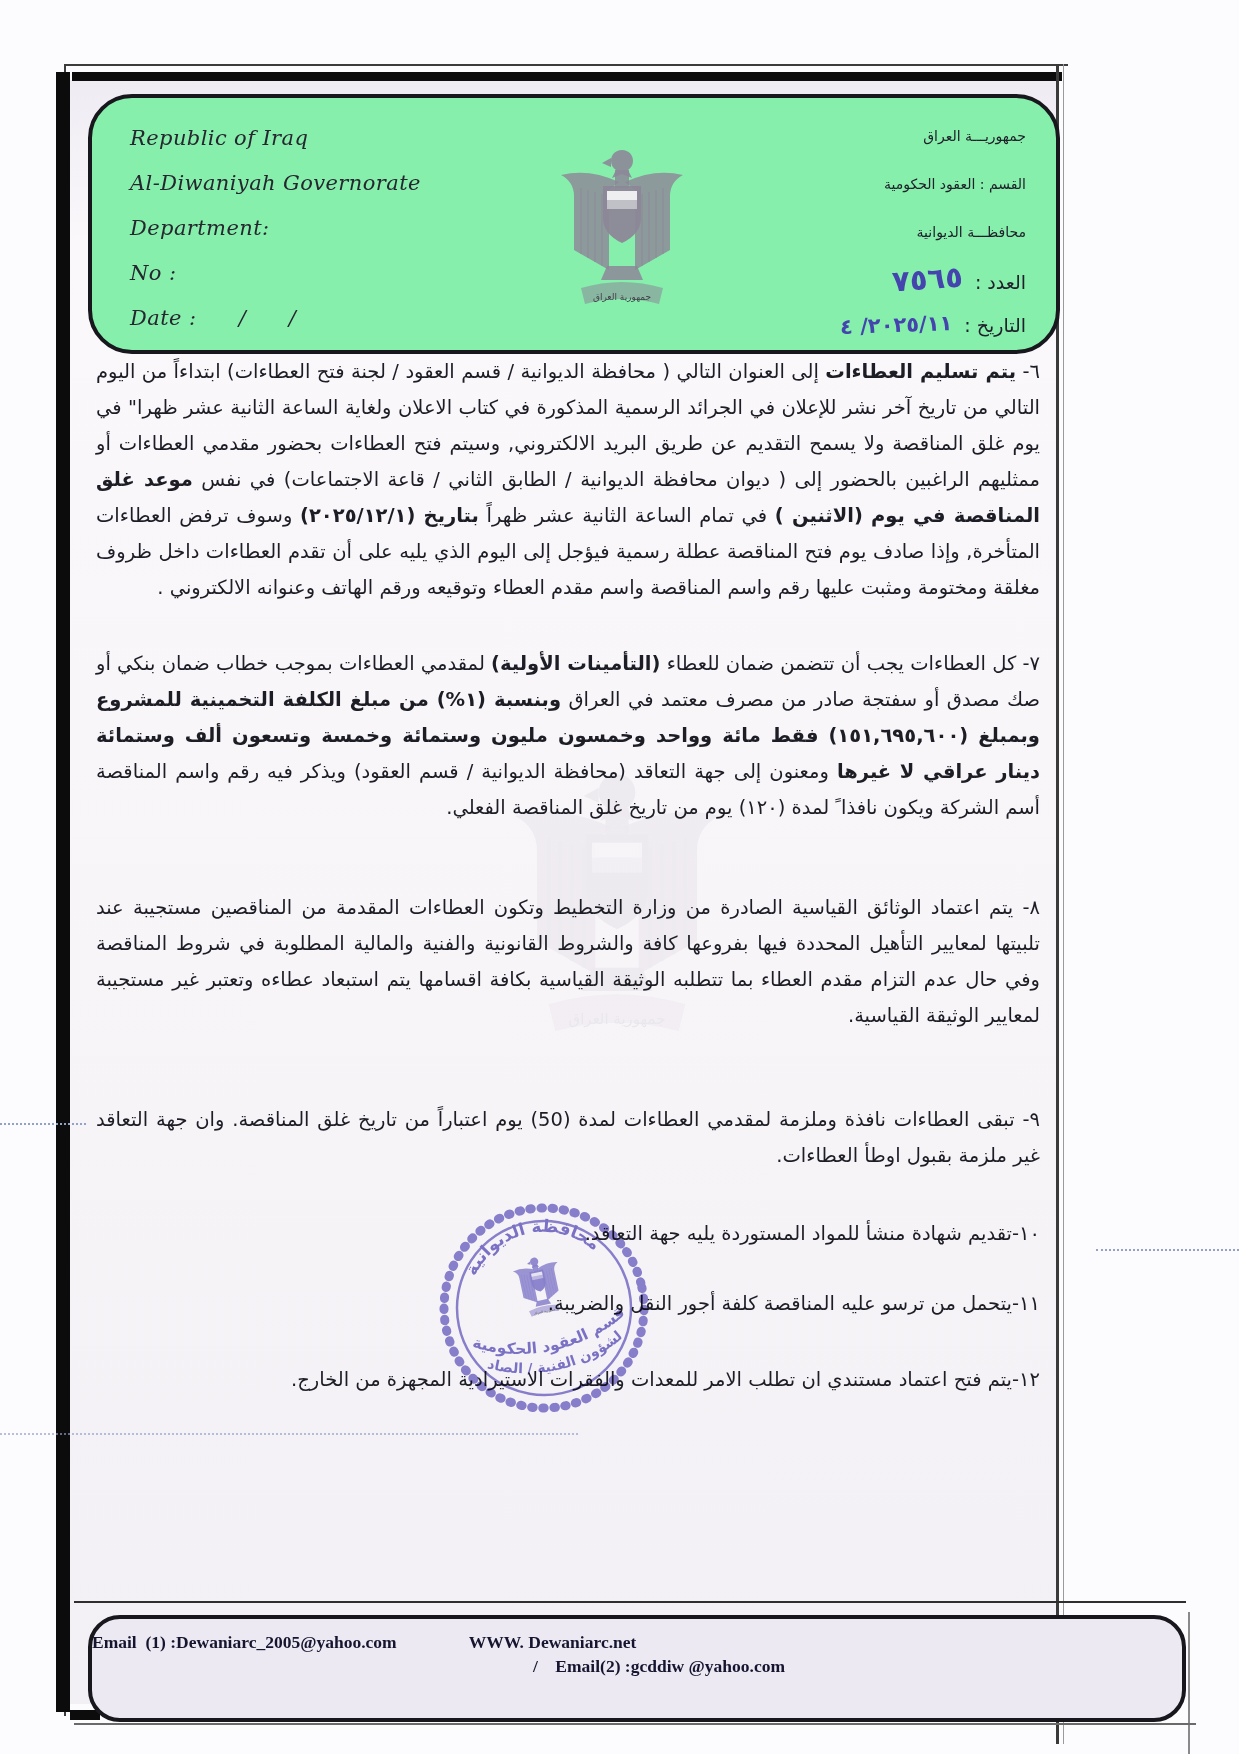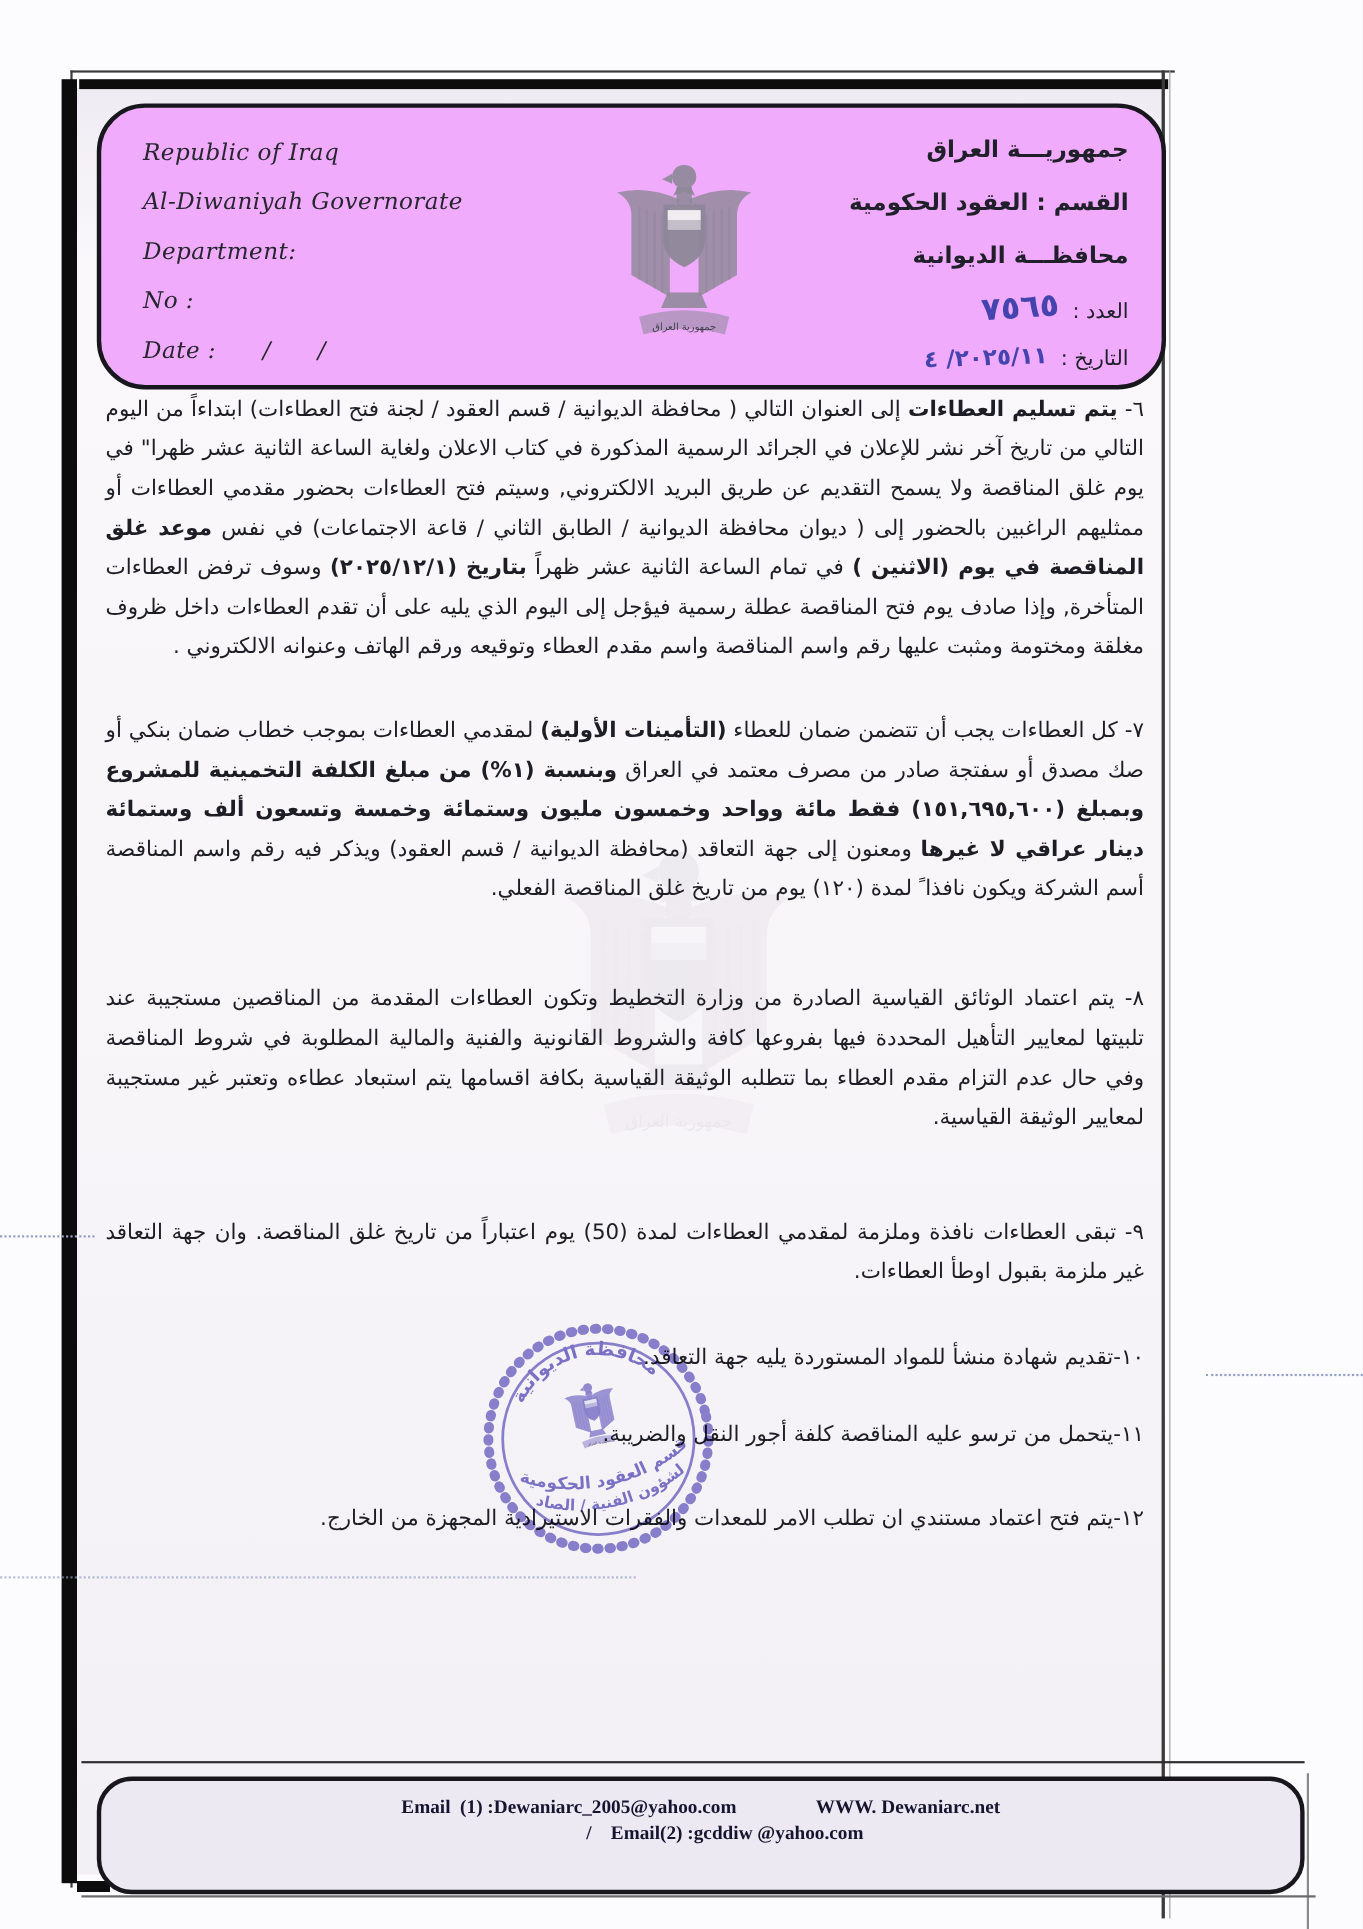--- a/index.html
+++ b/index.html
@@ -22,27 +22,27 @@
   .sv-right2{left:1063px;top:64px;width:1px;height:1680px;background:#9a9a9a;}
   .sv-right3{left:1188px;top:1612px;width:2px;height:142px;background:#8a8a8a;}
 
   .dotted{border-top:2px dotted #93a0c7;z-index:1;}
   .dot1{left:0;top:1123px;width:86px;}
   .dot2{left:1096px;top:1249px;width:143px;}
   .dot3{left:0;top:1433px;width:578px;opacity:.65;}
 
   
   .hdr{left:88px;top:94px;width:964px;height:252px;border:4px solid #17171d;border-radius:44px;
-       background:#f0abfc;z-index:2;}
+       background:#86efac;z-index:2;}
   .eng{left:38px;top:18px;color:#26262e;font-family:"DejaVu Serif",serif;font-style:italic;
        font-size:21px;letter-spacing:.4px;}
   .eng-line{height:45px;line-height:45px;white-space:pre;}
   .emb{left:455px;top:24px;width:150px;height:214px;color:#8d8798;}
   .arb{right:30px;top:14px;text-align:right;direction:rtl;color:#20202a;}
-  .arb-cal{font-weight:700;font-size:21px;height:48px;line-height:48px;}
+  .arb-cal{font-weight:400;font-size:14px;height:48px;line-height:48px;}
   .arb-field{font-size:19px;height:46px;line-height:46px;font-weight:500;}
   .hand{color:#4543ae;font-weight:700;display:inline-block;direction:ltr;unicode-bidi:isolate;}
   .hand-no{font-size:29px;letter-spacing:4px;transform:rotate(-4deg);margin-right:6px;}
   .hand-date{font-size:21px;letter-spacing:1px;transform:rotate(-2deg);margin-right:6px;}
 
   
   .clauses{left:96px;top:354px;width:944px;direction:rtl;text-align:justify;z-index:2;}
   .clause{font-size:19.5px;line-height:36px;color:#1d1d26;margin:0 0 38px;text-align-last:right;}
   .clause:nth-of-type(1){margin-bottom:40px;}
   .clause:nth-of-type(2){margin-bottom:64px;}
@@ -55,21 +55,21 @@
   
   .wm{left:492px;top:756px;width:250px;height:300px;opacity:.07;color:#5b5570;z-index:1;}
   .stamp{left:434px;top:1198px;width:220px;height:220px;transform:rotate(-12deg);
          opacity:.8;mix-blend-mode:multiply;z-index:5;}
 
   
   .fline1{left:74px;top:1601px;width:1112px;height:2px;background:#2e2e2e;z-index:2;}
   .fline2{left:74px;top:1723px;width:1122px;height:2px;background:#6a6a6a;z-index:1;}
   .fbox{left:88px;top:1615px;width:1090px;height:99px;border:4px solid #17171d;border-radius:32px;
         background:#ece9f2;z-index:3;}
-  .frow1{margin-top:13px;display:flex;justify-content:center;gap:72px;}
+  .frow1{margin-top:13px;display:flex;justify-content:flex-start;gap:72px;}
   .frow2{text-align:center;margin-top:3px;padding-left:44px;}
   .ftext{font-family:"Liberation Serif",serif;font-weight:700;font-size:17.5px;color:#15152f;white-space:pre;}
 </style>
 </head>
 <body>
 
 <svg width="0" height="0" style="position:absolute">
   <symbol id="eagle" viewBox="0 0 150 170">
     <g fill="currentColor">
       <path d="M72 38 Q42 24 14 31 Q27 38 27 52 L27 106 L62 126 L62 46 Z" fill-opacity=".82"></path>

